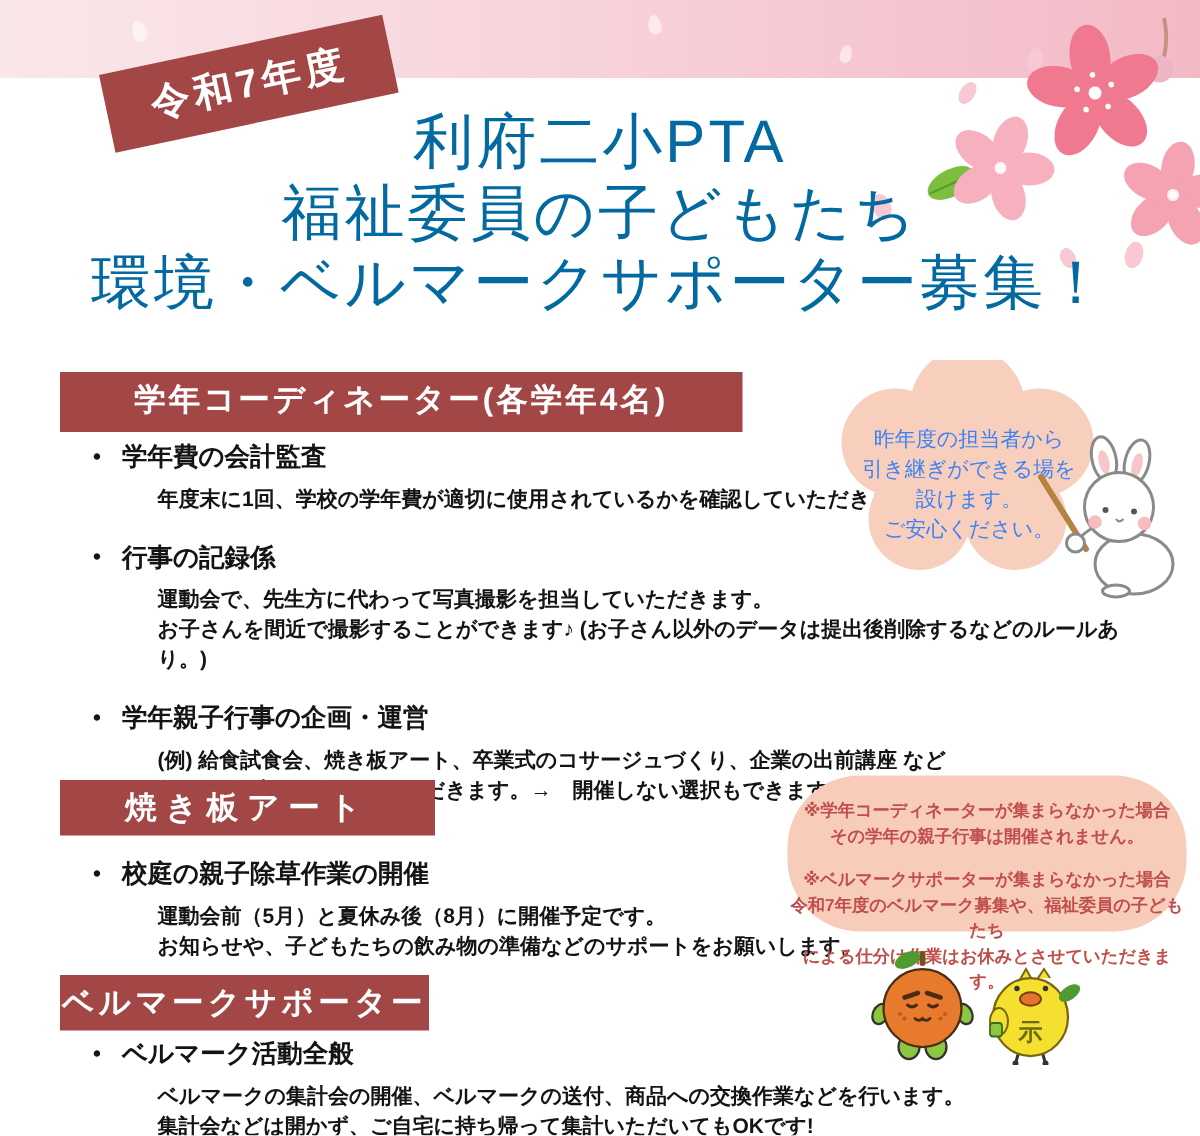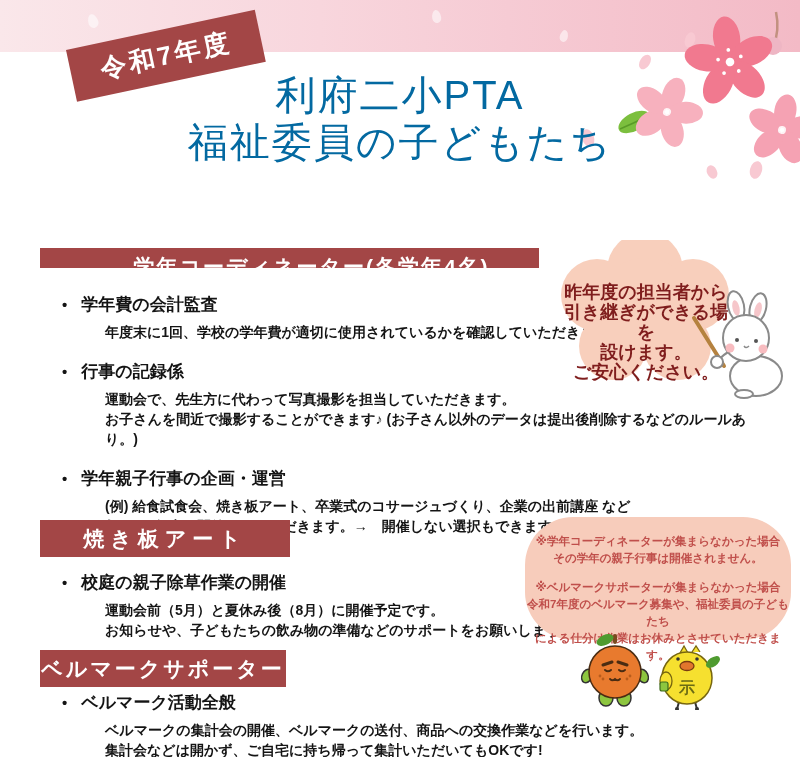--- a/index.html
+++ b/index.html
@@ -13,36 +13,36 @@
   
   .badge{position:absolute;left:66px;top:50px;transform:rotate(-12deg);transform-origin:left top;
          background:#a34646;color:#fff;font-weight:700;font-size:26px;letter-spacing:3px;
          padding:9px 30px;}
   
   .title{position:absolute;left:0;top:72px;width:800px;text-align:center;
          color:#0369a1;font-weight:400;font-size:40px;line-height:47px;letter-spacing:2px;}
   
   .sec-header{position:absolute;background:#a34646;color:#fff;font-weight:700;
               font-size:21px;text-align:center;letter-spacing:2px;}
-  .hdr1{left:40px;top:248px;width:455px;height:20px;line-height:38px;padding-left:44px;}
+  .hdr1{left:40px;top:248px;width:455px;height:40px;line-height:38px;}
   .hdr2{left:40px;top:520px;width:250px;height:37px;line-height:37px;letter-spacing:6px;}
   .hdr3{left:40px;top:650px;width:246px;height:37px;line-height:37px;letter-spacing:3px;}
   
   .list{position:absolute;left:62px;width:710px;}
   .list1{top:293px;} .list2{top:571px;} .list3{top:691px;}
   .item{margin-bottom:18px;}
   .item-title{display:flex;align-items:center;gap:14px;font-size:17px;font-weight:700;
               color:#141414;margin-bottom:6px;}
   .bullet{font-size:15px;line-height:1;}
   .item-line{margin-left:43px;font-size:14px;font-weight:600;color:#141414;line-height:20px;}
   
   .bubble-text{position:absolute;left:556px;top:282px;width:180px;text-align:center;
-               color:#7f1d1d;font-weight:700;font-size:18px;line-height:20px;}
-  
-  .note-box{position:absolute;left:525px;top:517px;width:266px;height:123px;
+               color:#3b82f6;font-weight:400;font-size:14px;line-height:20px;}
+  
+  .note-box{position:absolute;left:525px;top:517px;width:266px;height:104px;
             background:#f7ccbb;border-radius:48px;box-sizing:border-box;padding-top:16px;
             color:#c04f4b;font-weight:700;font-size:11.5px;line-height:17px;text-align:center;}
   .note-para + .note-para{margin-top:12px;}
   .deco{position:absolute;}
 </style>
 </head>
 <body>
 
 <div class="flyer">
 
@@ -102,20 +102,21 @@
         <circle cx="-8.5" cy="-3" r="1.4"></circle>
       </g>
     </g>
   </svg>
 
   <div class="badge">令和7年度</div>
 
   <div class="title">
     <div>利府二小PTA</div>
     <div>福祉委員の子どもたち</div>
+    <div>環境・ベルマークサポーター募集！</div>
   </div>
 
   <div class="sec-header hdr1">学年コーディネーター(各学年4名)</div>
 
   <div class="list list1">
     <div class="item">
       <div class="item-title">
         <span class="bullet">•</span>
         <span>学年費の会計監査</span>
       </div>

